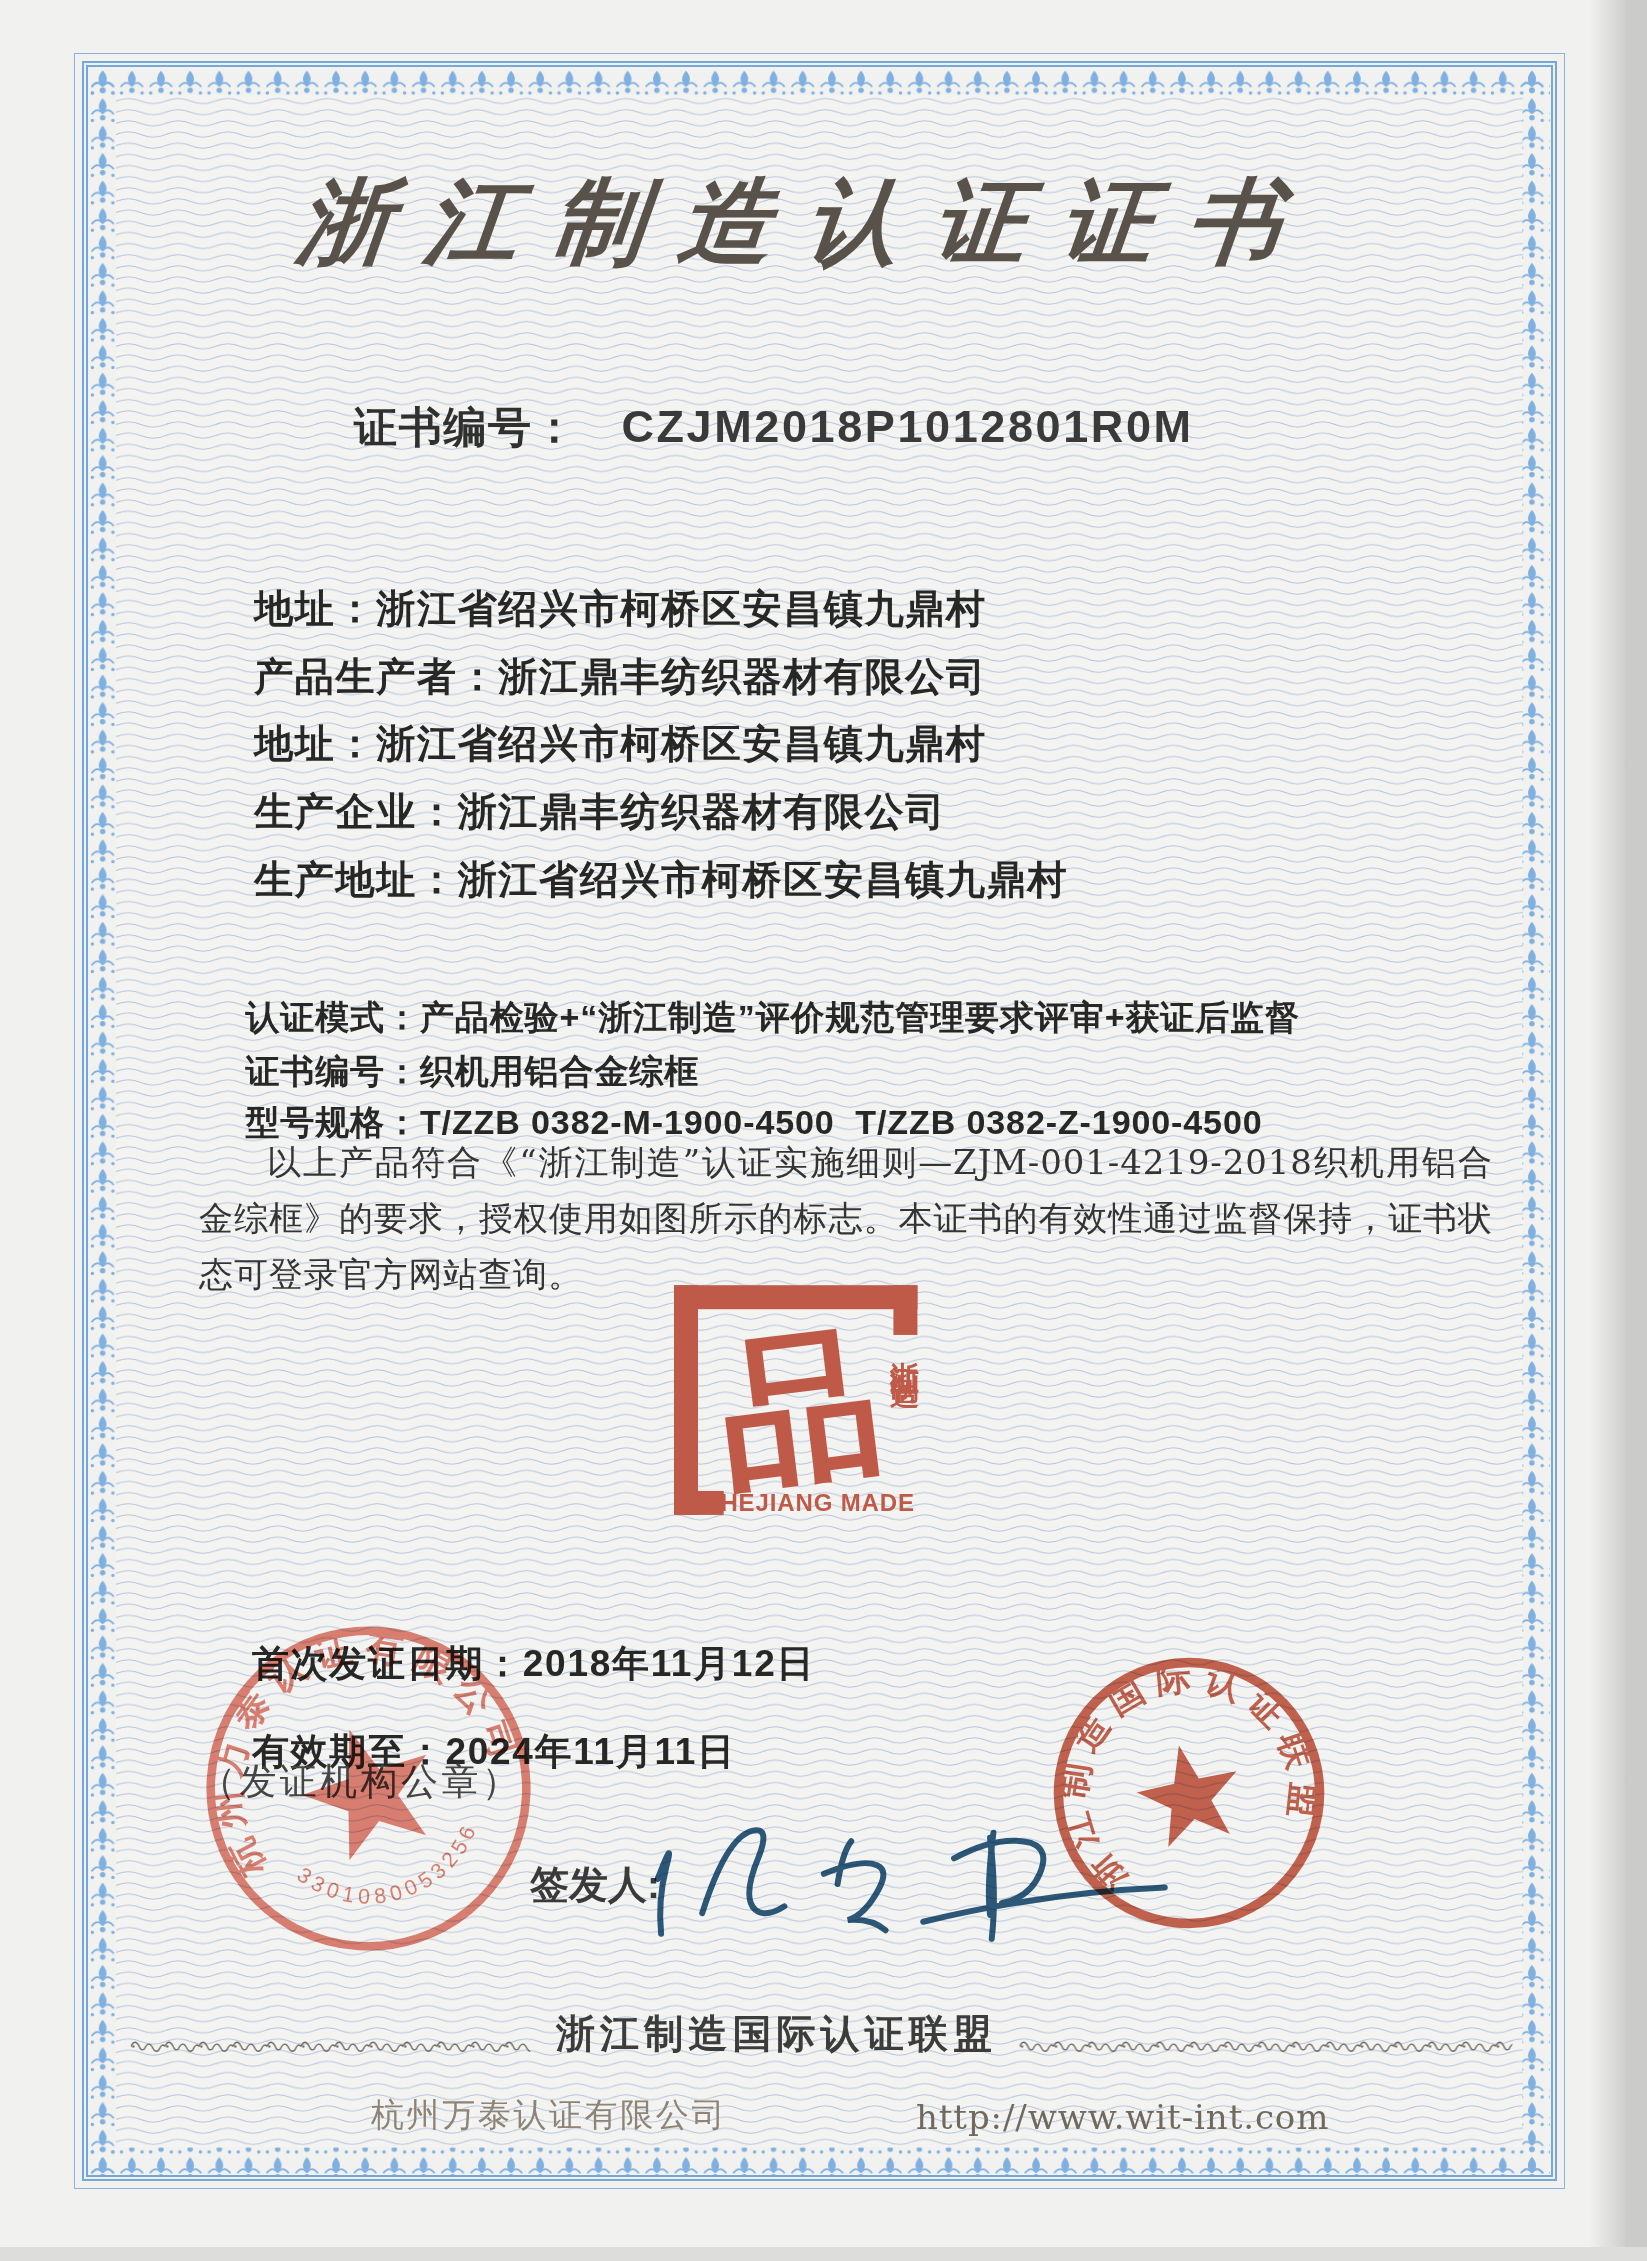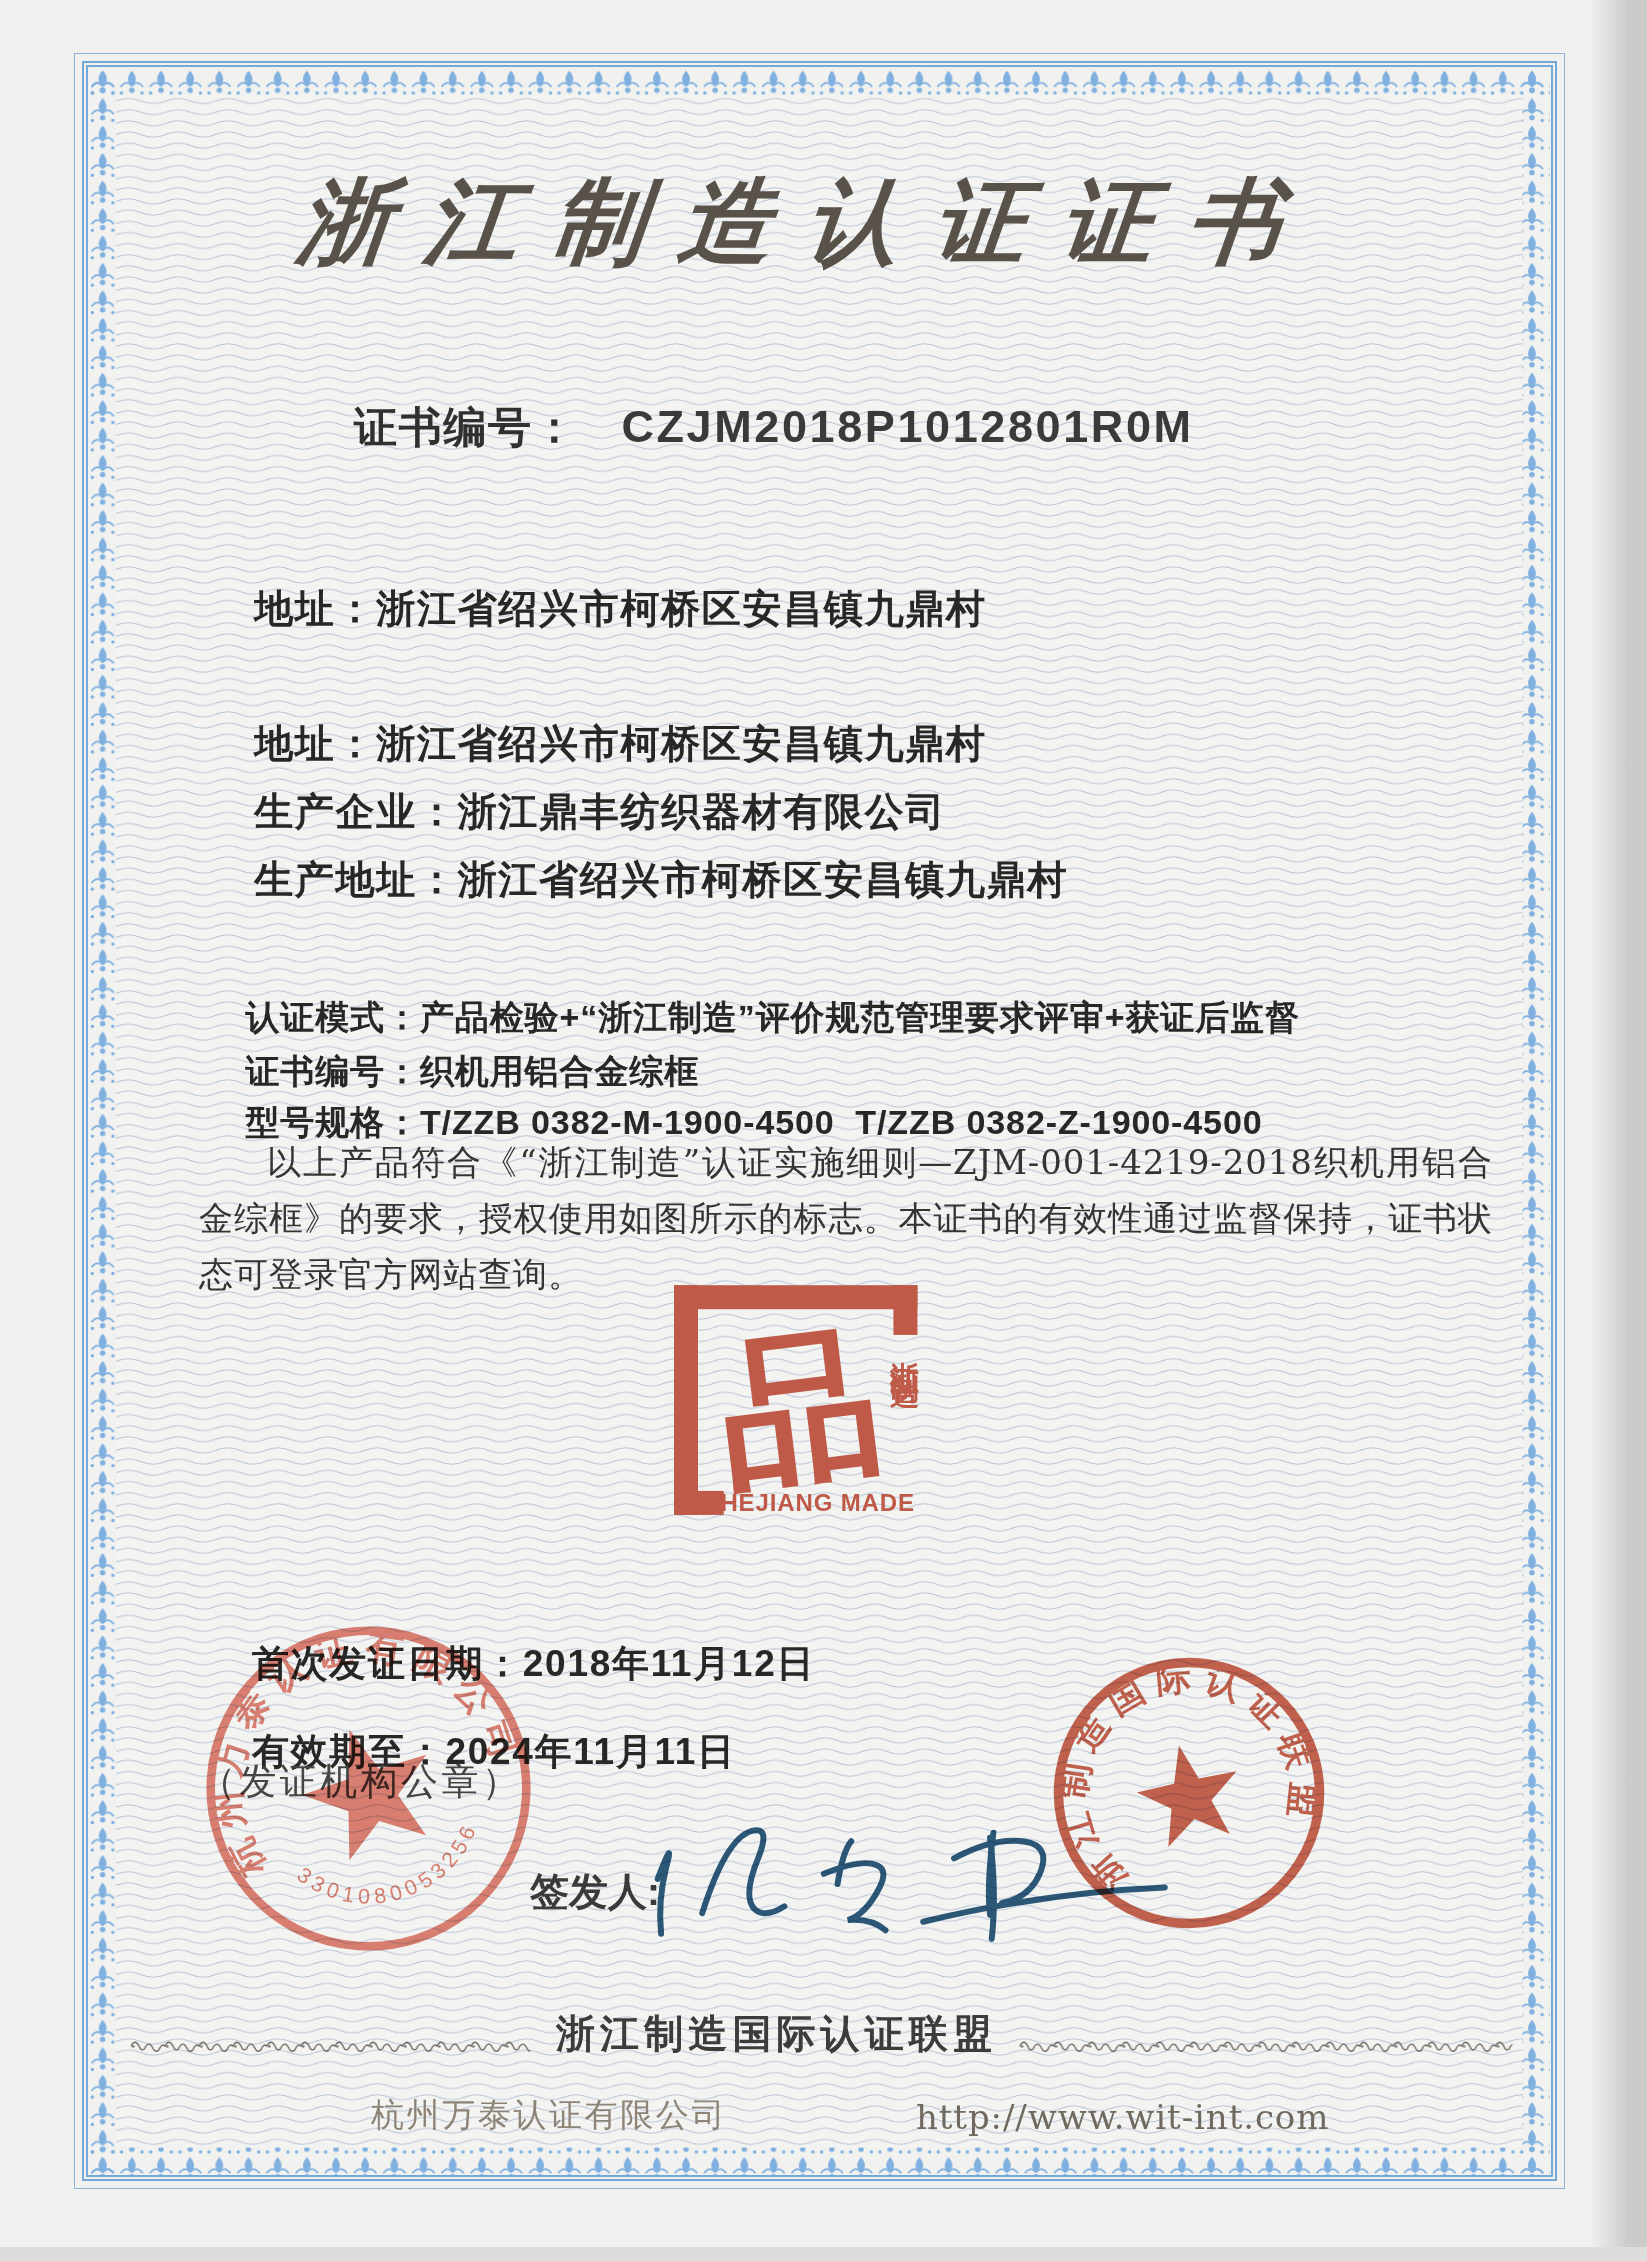--- a/index.html
+++ b/index.html
@@ -23,21 +23,21 @@
           color:#30302f;letter-spacing:1.7px;}
   .certno .num{font-size:45px;font-weight:600;letter-spacing:2.6px;color:#3a3a3a;margin-left:44px;}
   .line{left:204px;font-weight:bold;letter-spacing:1.7px;color:#272726;}
   .info{font-size:39px;}
   .spec{font-size:34px;letter-spacing:0.9px;}
   .para{left:199px;width:1294px;top:1134px;font-family:"DejaVu Serif",serif;
         font-size:34px;line-height:56px;color:#343434;text-align:justify;text-indent:2em;
         letter-spacing:0.9px;}
   .date{font-size:37px;}
   .sealnote{left:199px;top:1757px;font-size:37px;font-weight:500;color:#454545;letter-spacing:3.4px;}
-  .issuer{left:530px;top:1858px;font-size:39px;font-weight:600;color:#3a3a3a;margin-top:7px;}
+  .issuer{left:530px;top:1858px;font-size:39px;font-weight:600;color:#3a3a3a;}
   .alliance{left:0;right:94px;top:2007px;text-align:center;font-size:39px;font-weight:bold;
             color:#3c3c3b;letter-spacing:5.1px;}
   .footer-org{left:371px;top:2093px;font-size:33px;color:#8d8477;letter-spacing:2.6px;}
   .footer-url{left:916px;top:2090px;font-size:34px;font-family:"DejaVu Serif",serif;
               color:#6f695f;letter-spacing:0.9px;margin-top:7px;}
   
   .logo{left:674px;top:1285px;width:252px;height:237px;z-index:2;}
   .logo-side{position:absolute;left:211px;top:53px;writing-mode:vertical-rl;
              font-size:29px;font-weight:bold;color:#bf5a49;letter-spacing:6px;}
   
@@ -81,20 +81,23 @@
   </div>
 
   <div class="t title">浙江制造认证证书</div>
 
   <div class="t certno">
     <span>证书编号：</span><span class="num">CZJM2018P1012801R0M</span>
   </div>
 
   <div class="t line info" style="top:538px">
     <span>地址：</span><span>浙江省绍兴市柯桥区安昌镇九鼎村</span>
+  </div>
+  <div class="t line info" style="top:606px">
+    <span>产品生产者：</span><span>浙江鼎丰纺织器材有限公司</span>
   </div>
   <div class="t line info" style="top:673px">
     <span>地址：</span><span>浙江省绍兴市柯桥区安昌镇九鼎村</span>
   </div>
   <div class="t line info" style="top:741px">
     <span>生产企业：</span><span>浙江鼎丰纺织器材有限公司</span>
   </div>
   <div class="t line info" style="top:809px">
     <span>生产地址：</span><span>浙江省绍兴市柯桥区安昌镇九鼎村</span>
   </div>

